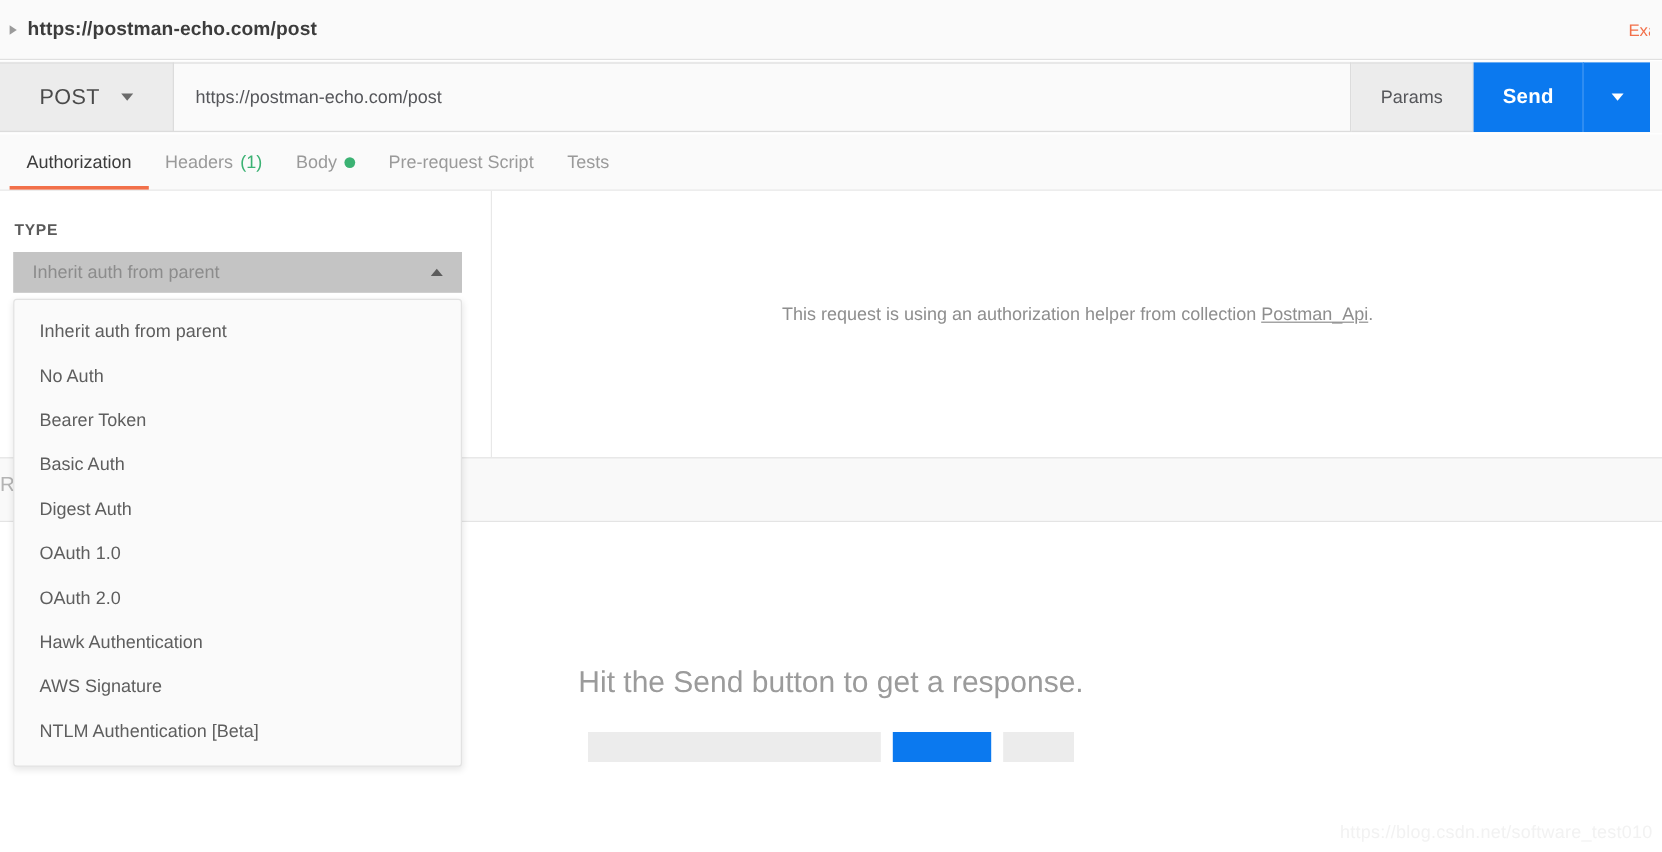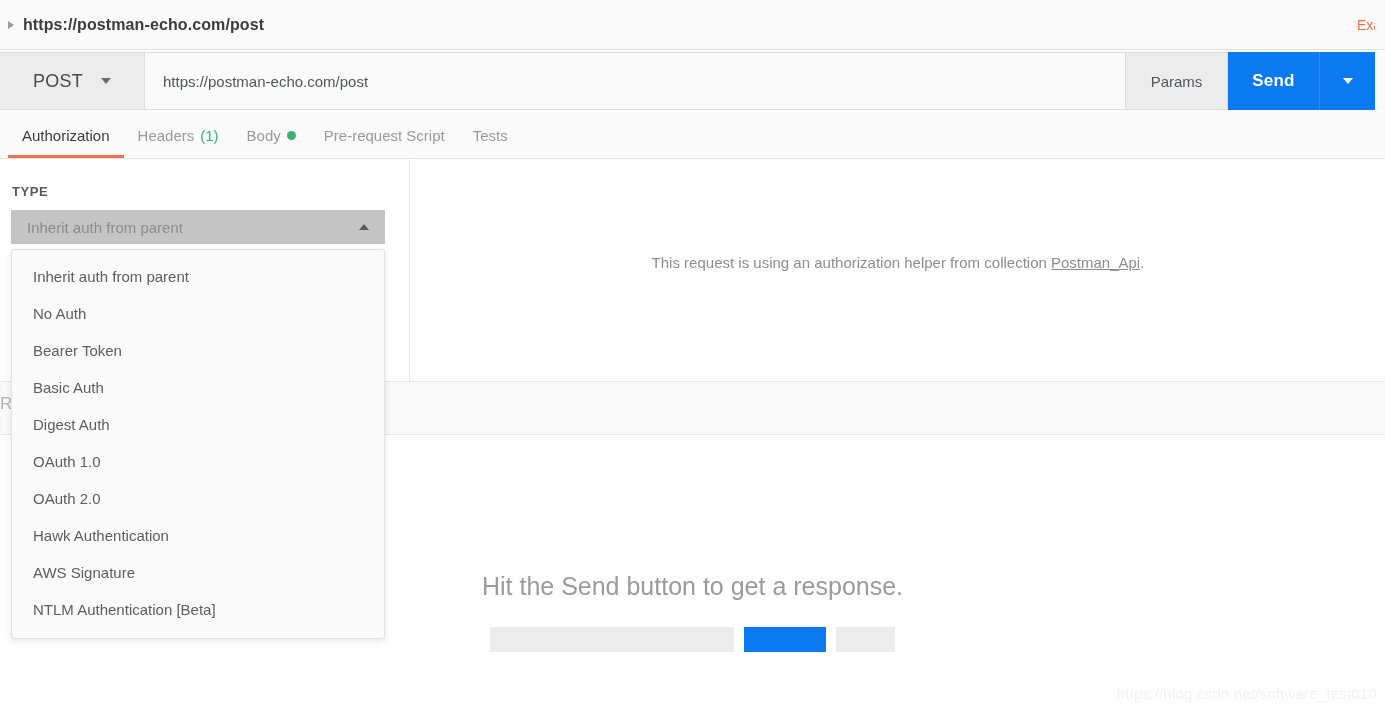--- a/index.html
+++ b/index.html
@@ -261,21 +261,21 @@
     letter-spacing: .2px;
   }
   .response-empty {
     position: absolute;
     left: 0; top: 435px;
     width: 1385px; height: 275px;
     background: #ffffff;
   }
   .empty-inner {
     position: absolute;
-    left: 0; right: 0; top: 137px;
+    left: 0; right: 0; top: 120px;
     display: flex;
     flex-direction: column;
     align-items: center;
     gap: 26px;
   }
   .empty-text {
     font-size: 25px;
     color: #9b9b9b;
   }
   .empty-bars { display: flex; gap: 10px; }

